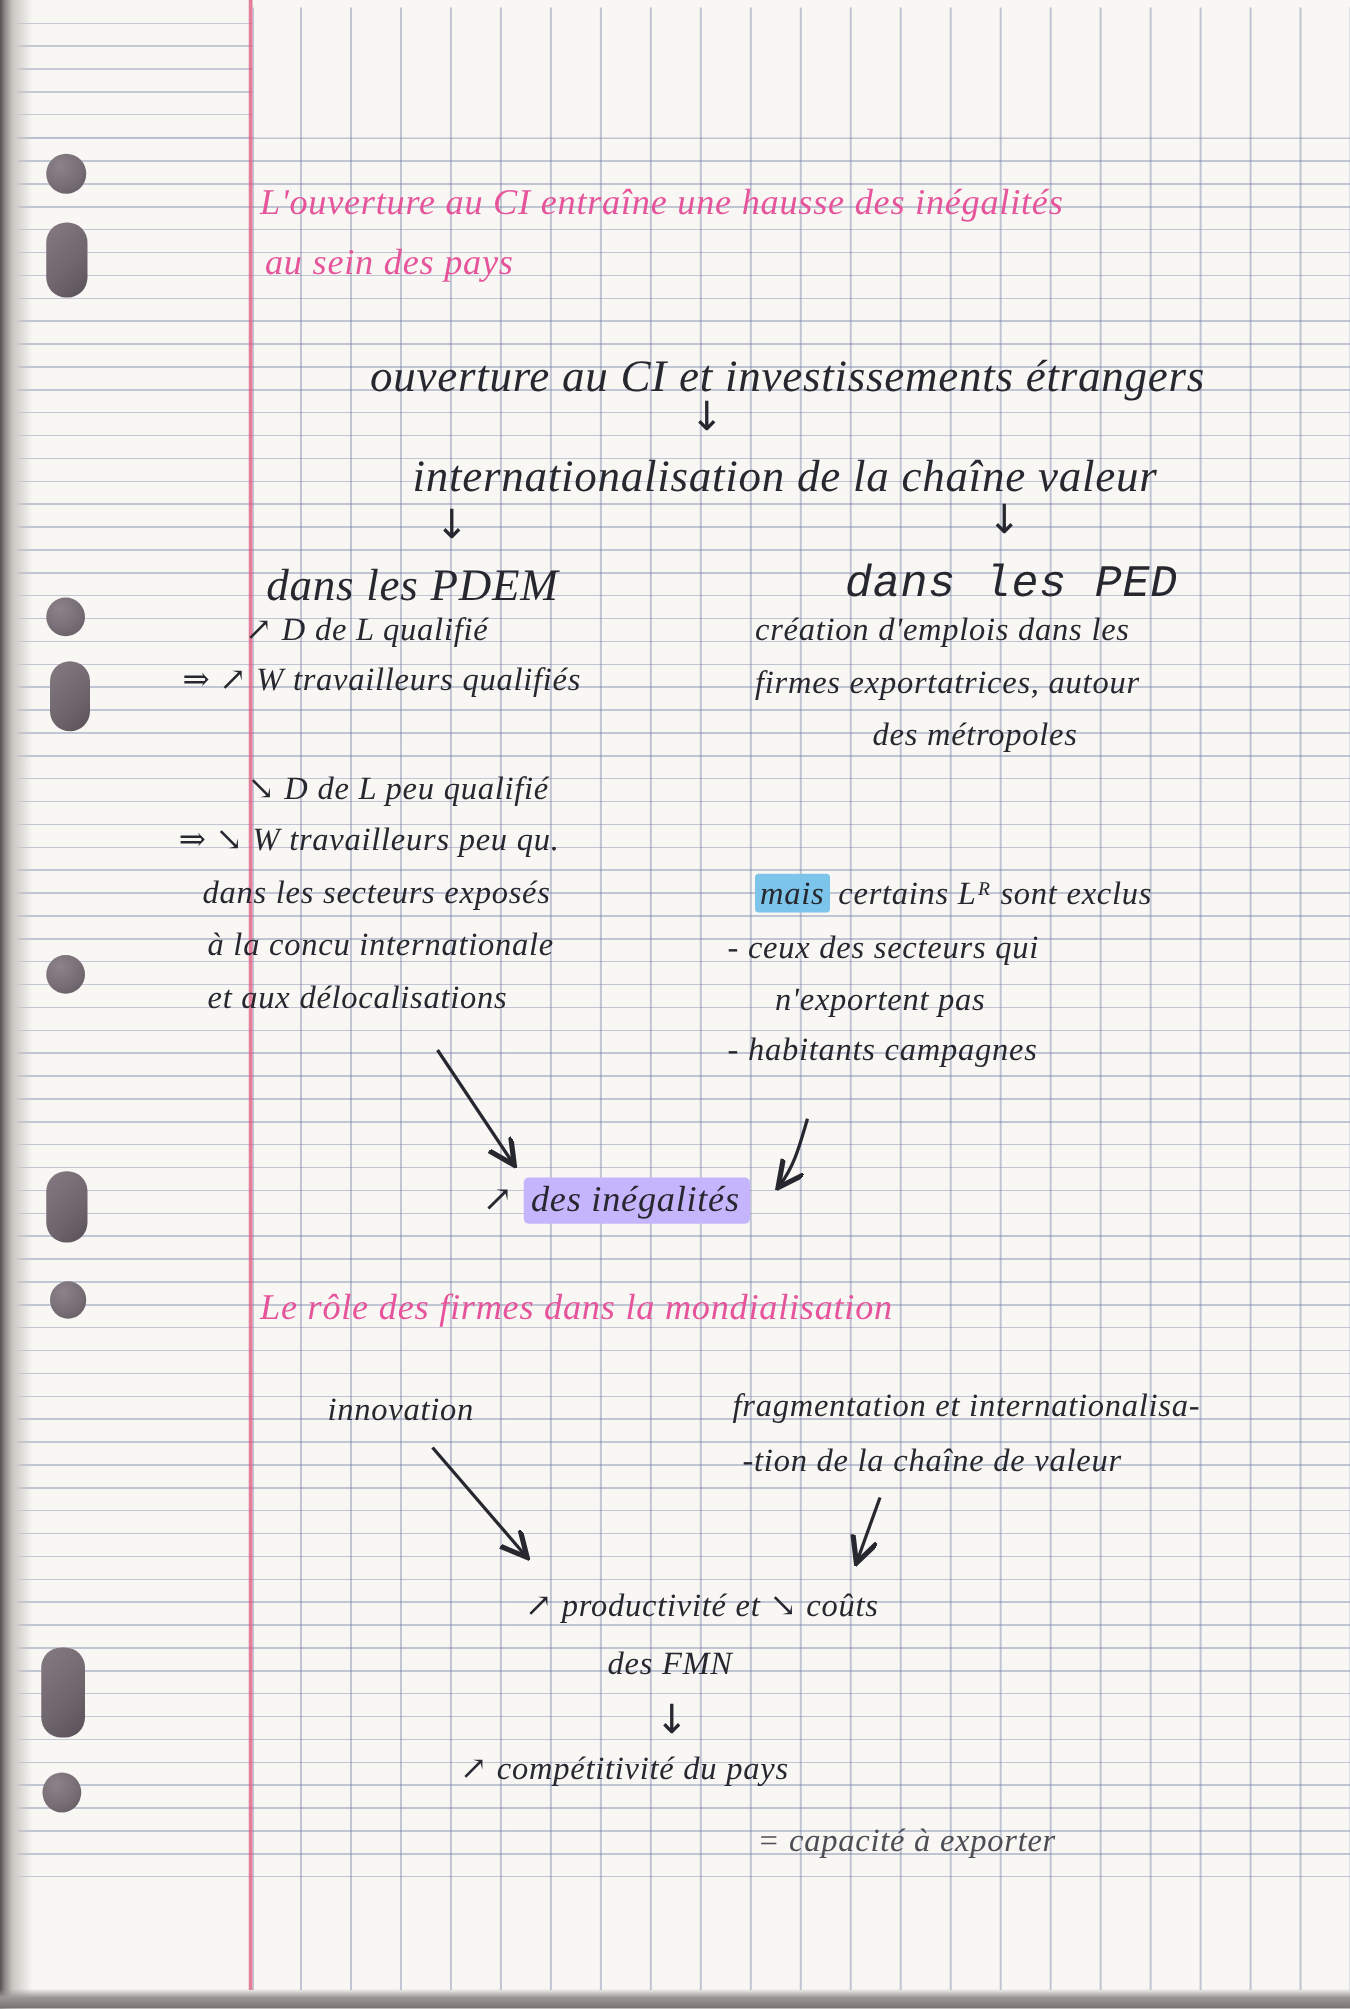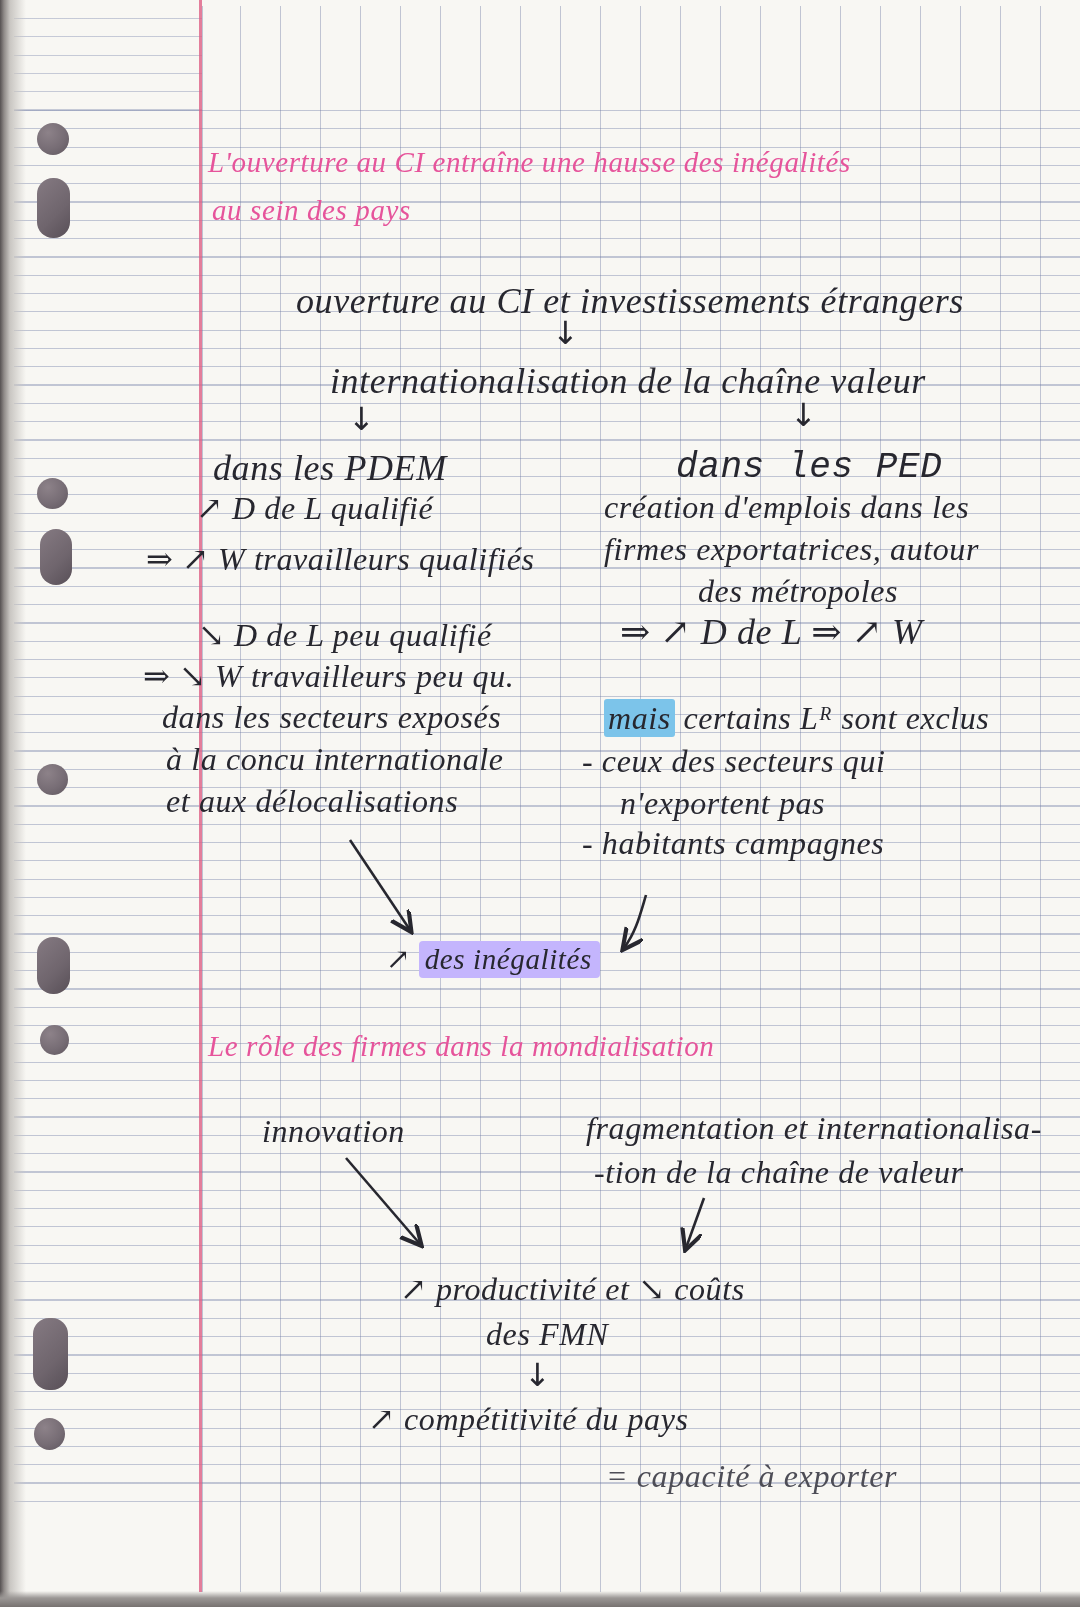--- a/index.html
+++ b/index.html
@@ -20,21 +20,21 @@
   .vgrid{position:absolute;left:202px;right:0;top:6px;height:1586px;
     background:repeating-linear-gradient(to right,rgba(108,120,162,.40) 0 1.3px,rgba(0,0,0,0) 1.3px 40px);
     background-position:38px 0;}
   .margin-line{position:absolute;left:199px;top:0;height:1592px;width:2.5px;background:#dd5f84;opacity:.8;}
   .hole{position:absolute;background:radial-gradient(circle at 35% 30%,#8d8289 0,#776d75 55%,#5f565e 100%);
     border-radius:50%;}
   .hole-slot{position:absolute;background:linear-gradient(135deg,#857a82 0,#6f656d 60%,#584f57 100%);
     border-radius:16px;}
   
   .hw{position:absolute;white-space:nowrap;font-style:italic;color:#27272f;
-    font-size:32px;letter-spacing:.6px;}
+    font-size:26px;letter-spacing:.6px;}
   .hw-pink{color:#e6549b;}
   .hw-big{font-size:29px;}
   .hw-mid{font-size:36px;}
   .glyph{position:absolute;color:#27272f;font-family:"DejaVu Sans",sans-serif;
     font-size:32px;font-style:normal;}
   .hl-blue{background:#7cc4ea;padding:1px 4px;border-radius:3px;}
   .hl-pink{background:#c4b5fd;padding:2px 8px 3px 6px;border-radius:4px;}
   .gray-ink{color:#4d4d56;}
   svg.overlay{position:absolute;left:0;top:0;pointer-events:none;}
 </style>
@@ -64,32 +64,31 @@
   <div class="hw hw-pink hw-big" style="left:212px;top:194px;">au sein des pays</div>
 
   <div class="hw hw-mid" style="left:296px;top:280px;">ouverture au CI et investissements étrangers</div>
   <div class="glyph" style="left:552px;top:314px;">↓</div>
   <div class="hw hw-mid" style="left:330px;top:360px;">internationalisation de la chaîne valeur</div>
   <div class="glyph" style="left:348px;top:400px;">↓</div>
   <div class="glyph" style="left:790px;top:396px;">↓</div>
 
   <div class="hw hw-mid" style="left:213px;top:447px;">dans les PDEM</div>
   <div class="hw" style="left:196px;top:489px;">↗ D de L qualifié</div>
-  <div class="hw" style="left:146px;top:529px;margin-top:11px;">⇒ ↗ W travailleurs qualifiés</div>
+  <div class="hw" style="left:146px;top:529px;">⇒ ↗ W travailleurs qualifiés</div>
   <div class="hw" style="left:198px;top:616px;">↘ D de L peu qualifié</div>
   <div class="hw" style="left:143px;top:657px;">⇒ ↘ W travailleurs peu qu.</div>
   <div class="hw" style="left:162px;top:699px;">dans les secteurs exposés</div>
   <div class="hw" style="left:166px;top:741px;">à la concu internationale</div>
   <div class="hw" style="left:166px;top:783px;">et aux délocalisations</div>
 
   <div class="hw hw-mid" style="left:676px;top:447px;font-family:Liberation Mono, monospace;">dans les PED</div>
   <div class="hw" style="left:604px;top:489px;">création d'emplois dans les</div>
   <div class="hw" style="left:604px;top:531px;">firmes exportatrices, autour</div>
   <div class="hw" style="left:698px;top:573px;">des métropoles</div>
-  <div class="hw hw-mid" style="left:620px;top:611px;">⇒ ↗ D de L   ⇒ ↗ W</div>
   <div class="hw" style="left:604px;top:700px;"><span class="hl-blue">mais</span><span> certains Lᴿ sont exclus</span></div>
   <div class="hw" style="left:582px;top:743px;">- ceux des secteurs qui</div>
   <div class="hw" style="left:620px;top:785px;">n'exportent pas</div>
   <div class="hw" style="left:582px;top:825px;">- habitants campagnes</div>
 
   <svg class="overlay" width="1080" height="1607" viewBox="0 0 1080 1607">
     <defs>
       <marker id="ah" markerWidth="9" markerHeight="9" refX="7" refY="4" orient="auto">
         <path d="M0,0 L8,4 L0,8" fill="none" stroke="#27272f" stroke-width="1.6"></path>
       </marker>
@@ -99,19 +98,19 @@
     <path d="M346,1158 L420,1244" stroke="#27272f" stroke-width="2.6" fill="none" marker-end="url(#ah)"></path>
     <path d="M704,1198 L686,1248" stroke="#27272f" stroke-width="2.6" fill="none" marker-end="url(#ah)"></path>
   </svg>
 
   <div class="hw hw-big" style="left:386px;top:942px;"><span>↗</span> <span class="hl-pink">des inégalités</span></div>
 
   <div class="hw hw-pink hw-big" style="left:208px;top:1030px;">Le rôle des firmes dans la mondialisation</div>
   <div class="hw" style="left:262px;top:1113px;">innovation</div>
   <div class="hw" style="left:586px;top:1110px;">fragmentation et internationalisa-</div>
   <div class="hw" style="left:594px;top:1154px;">-tion de la chaîne de valeur</div>
-  <div class="hw" style="left:400px;top:1270px;">↗ productivité et ↘ coûts</div>
+  <div class="hw" style="left:400px;top:1270px;padding-left:20px;">↗ productivité et ↘ coûts</div>
   <div class="hw" style="left:486px;top:1316px;">des FMN</div>
   <div class="glyph" style="left:524px;top:1356px;">↓</div>
   <div class="hw" style="left:368px;top:1400px;">↗ compétitivité du pays</div>
   <div class="hw gray-ink" style="left:606px;top:1458px;">= capacité à exporter</div>
 
 </div>
 
 </body></html>

